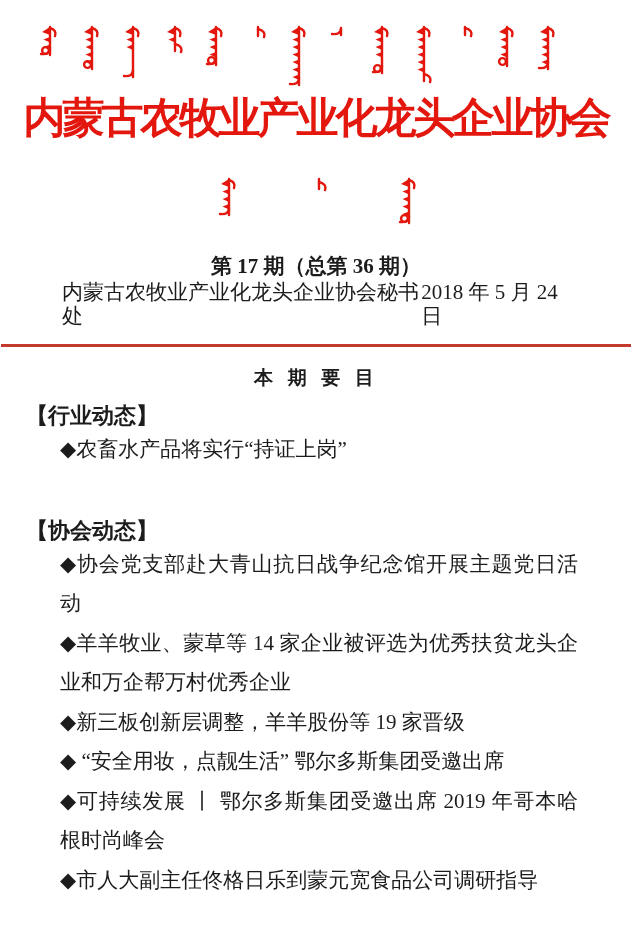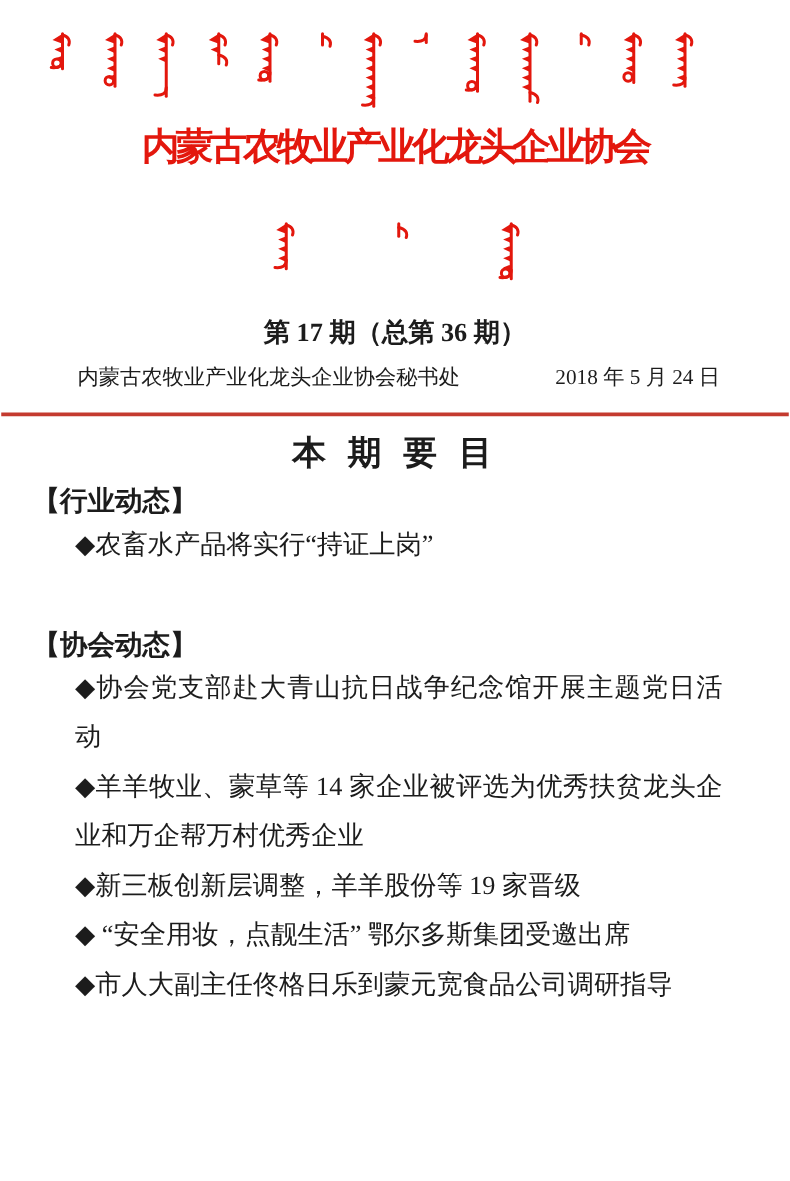--- a/index.html
+++ b/index.html
@@ -21,44 +21,43 @@
   
   .m-row{display:flex;align-items:flex-start;}
   .m-row1{margin:24px 76px 0 36px;justify-content:space-between;height:66px;}
   .m-row2{margin-top:32px;justify-content:center;gap:68px;height:52px;}
   .mword{display:block;}
   .mword svg .s{fill:none;stroke:var(--red);stroke-width:2.4;stroke-linecap:round;}
   .mword svg .f{fill:var(--red);stroke:none;}
   
   .org-title{
     margin-top:2px;
-    font-size:30px;line-height:52px;font-weight:bold;
+    font-size:42px;line-height:52px;font-weight:bold;
     color:var(--red);text-align:center;letter-spacing:-3px;
     white-space:nowrap;
   }
   .bulletin-title{
     font-size:46px;line-height:52px;font-weight:bold;
     color:var(--red);text-align:center;letter-spacing:-1px;
   }
   .issue-line{
     margin-top:24px;
     font-size:21px;line-height:28px;font-weight:bold;
     text-align:center;
   }
   .pub-row{
-    margin-top:10px;
     padding:0 56px 0 62px;
     display:flex;justify-content:space-between;align-items:baseline;
-    font-size:17px;line-height:24px;
+    font-size:21px;line-height:24px;
   }
   .rule{margin:16px 1px 0 1px;border-top:3px solid var(--rule);}
   
   .toc-heading{
     margin-top:16px;
-    font-size:27px;line-height:28px;font-weight:bold;
+    font-size:19px;line-height:28px;font-weight:bold;
     text-align:center;letter-spacing:4px;
     font-family:"DejaVu Sans","Liberation Sans",sans-serif;
   }
   .sec-title{
     font-size:22px;line-height:28px;font-weight:bold;
     padding-left:26px;
     font-family:"DejaVu Sans","Liberation Sans",sans-serif;
   }
   .sec1 .sec-title{margin-top:11px;}
   .sec2 .sec-title{margin-top:47px;}
@@ -230,16 +229,17 @@
     <div class="sec-title">【行业动态】</div>
     <p class="item">◆农畜水产品将实行“持证上岗”</p>
   </div>
 
   <div class="sec2">
     <div class="sec-title">【协会动态】</div>
     <p class="item">◆协会党支部赴大青山抗日战争纪念馆开展主题党日活动</p>
     <p class="item">◆羊羊牧业、蒙草等 14 家企业被评选为优秀扶贫龙头企业和万企帮万村优秀企业</p>
     <p class="item">◆新三板创新层调整，羊羊股份等 19 家晋级</p>
     <p class="item">◆ “安全用妆，点靓生活” 鄂尔多斯集团受邀出席</p>
+    <p class="item">◆可持续发展 丨 鄂尔多斯集团受邀出席 2019 年哥本哈根时尚峰会</p>
     <p class="item">◆市人大副主任佟格日乐到蒙元宽食品公司调研指导</p>
   </div>
 
 </div>
 
 </body></html>

